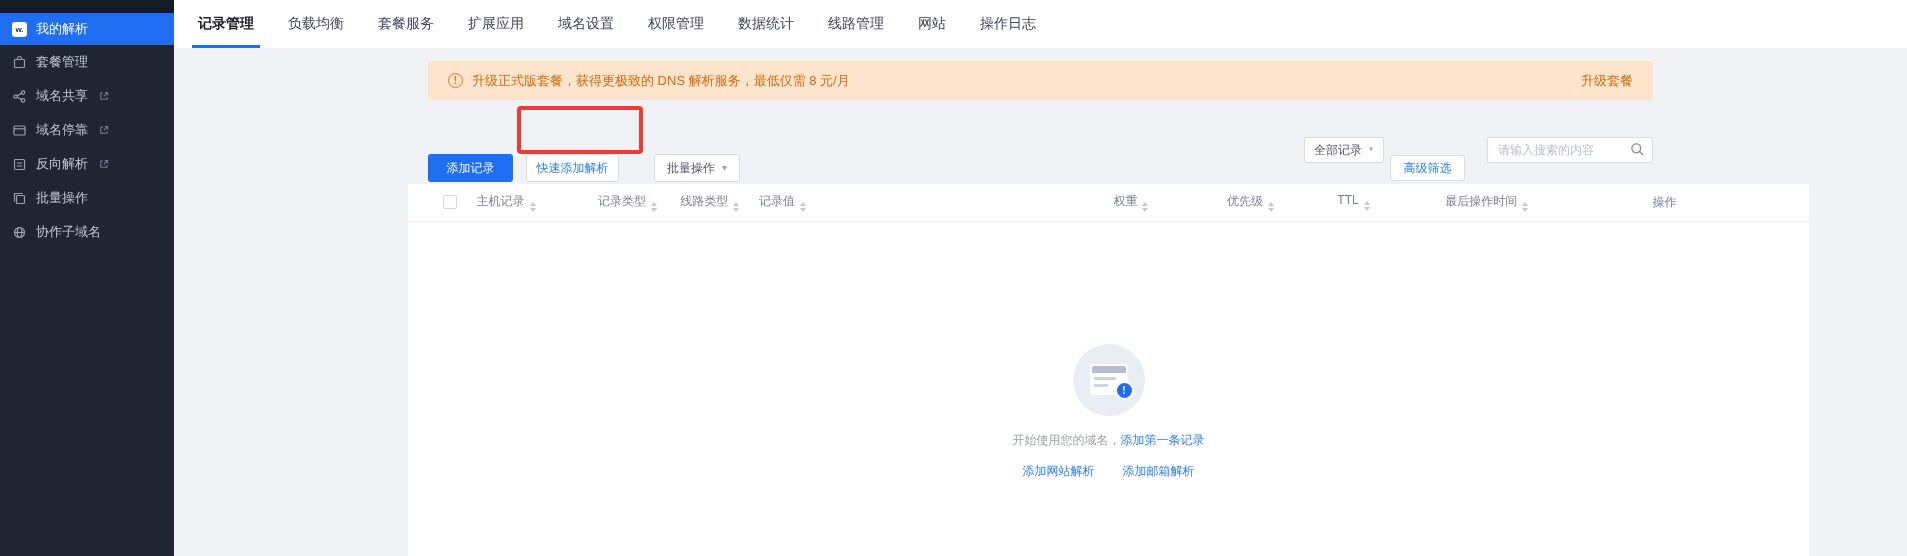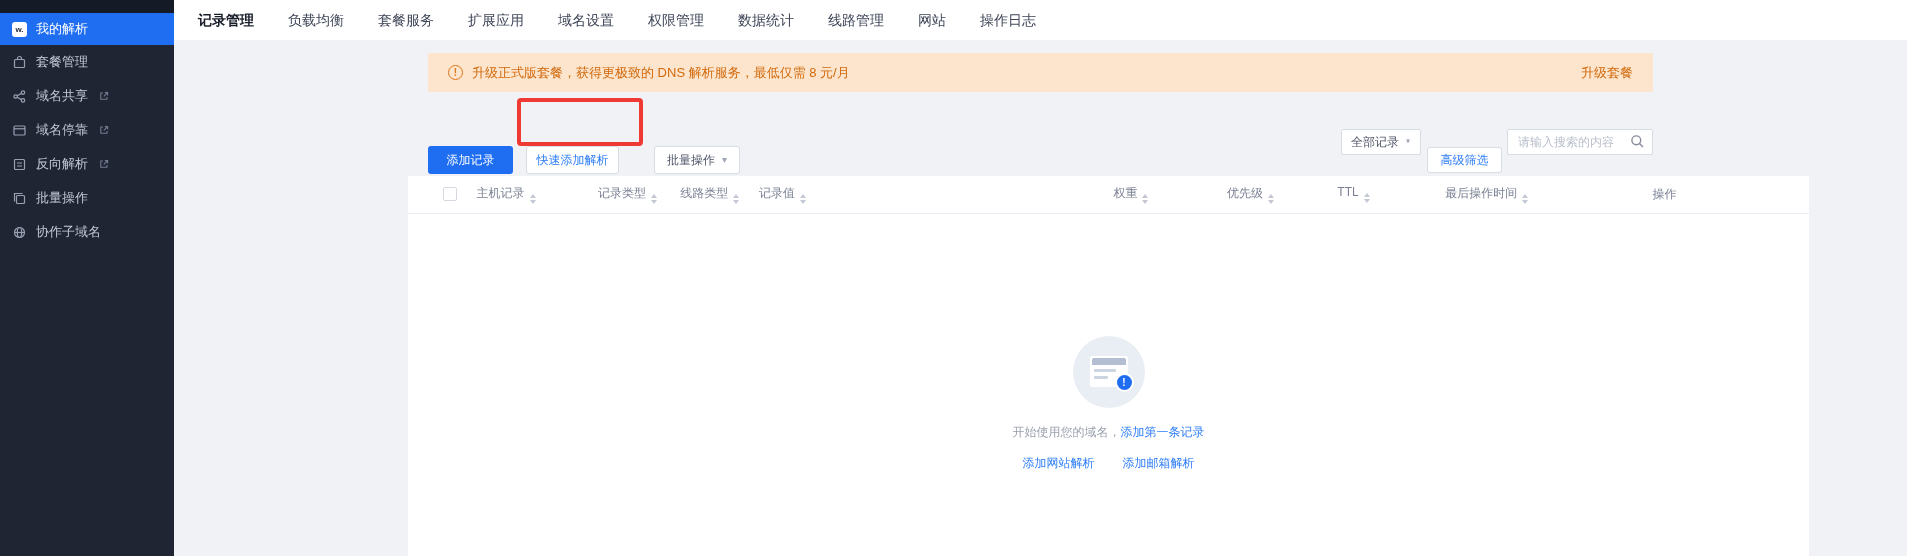--- a/index.html
+++ b/index.html
@@ -15,21 +15,21 @@
   .sidebar-top { height:13px; background:#151a27; }
   .s-item { height:34px; display:flex; align-items:center; padding-left:12px; gap:9px;
             color:#c3c8d4; font-size:13px; cursor:pointer; white-space:nowrap; }
   .s-item.active { background:var(--accent-blue,#1f6ef2); color:#fff; height:32px; }
   .s-item svg { flex:none; }
   .w-badge { width:15px; height:15px; background:#fff; border-radius:3px; color:#222b3d;
              font-size:8px; font-weight:bold; display:flex; align-items:center; justify-content:center; }
   .ext { margin-left:2px; opacity:.85; }
   
   .main { flex:1; display:flex; flex-direction:column; min-width:0; }
-  .tabbar { height:40px; background:#fff; display:flex; align-items:center; padding-left:7px; flex:none; }
+  .tabbar { height:48px; background:#fff; display:flex; align-items:center; padding-left:7px; flex:none;font-family:Liberation Serif, serif; }
   .tab { padding:0 17px; font-size:14px; color:#3e4557; height:48px; line-height:48px;
          position:relative; cursor:pointer; white-space:nowrap; }
   .tab.active { color:#181d29; font-weight:bold; }
   .tab.active::after { content:""; position:absolute; left:11px; right:11px; bottom:0;
                        height:3px; background:var(--accent-blue,#1f6ef2); }
   .content { flex:1; position:relative; background:var(--page-bg,#f0f2f6);
              padding-top:13px; display:flex; flex-direction:column; min-height:0; }
   
   .banner { margin-left:254px; width:1225px; height:39px; flex:none; border-radius:2px;
             background:var(--banner-bg,#fce5cc); display:flex; align-items:center; padding:0 20px; }
@@ -44,21 +44,21 @@
          border-radius:3px; cursor:pointer; background:#fff; border:1px solid #d8dce3; color:#4e5567;margin-top:36px; }
   .btn-primary { width:85px; background:var(--accent-blue,#1f6ef2); color:#fff; border:none; }
   .btn-quick { width:93px; margin-left:13px; color:var(--link-blue,#2b7cf6); }
   .btn-batch { width:86px; margin-left:35px; gap:7px; }
   .caret { font-size:10px; color:#a0a6b5; line-height:1; }
   .toolbar-right { margin-left:auto; display:flex; align-items:center; }
   .select-btn { width:80px; height:26px; padding:0 9px; display:flex; align-items:center;
                 justify-content:space-between; background:#fff; border:1px solid #d8dce3;
                 font-size:12px; color:#4e5567; border-radius:2px; cursor:pointer;font-family:Liberation Mono, monospace; }
   .btn-advanced { width:75px; height:26px; margin-left:6px; color:var(--link-blue,#2b7cf6); }
-  .search { width:146px; height:26px; margin-left:5px; position:relative; flex:none; }
+  .search { width:166px; height:26px; margin-left:22px; position:relative; flex:none; }
   .search input { width:100%; height:100%; border:1px solid #d8dce3; border-radius:2px;
                   padding:0 30px 0 10px; font-size:12px; color:#333; outline:none; background:#fff; }
   .search input::placeholder { color:#b9bfcc; }
   .search svg { position:absolute; right:8px; top:5px; }
   
   .card { margin-left:234px; margin-top:2px; width:1401px; background:#fff; flex:1; min-height:0; }
   table { width:100%; table-layout:fixed; border-collapse:collapse; }
   thead tr { height:37px; border-bottom:1px solid #e9ecf2; }
   th { font-size:12px; color:#7a8193; font-weight:normal; text-align:left; padding-left:10px; white-space:nowrap; }
   th.check-col { padding-left:35px; }

